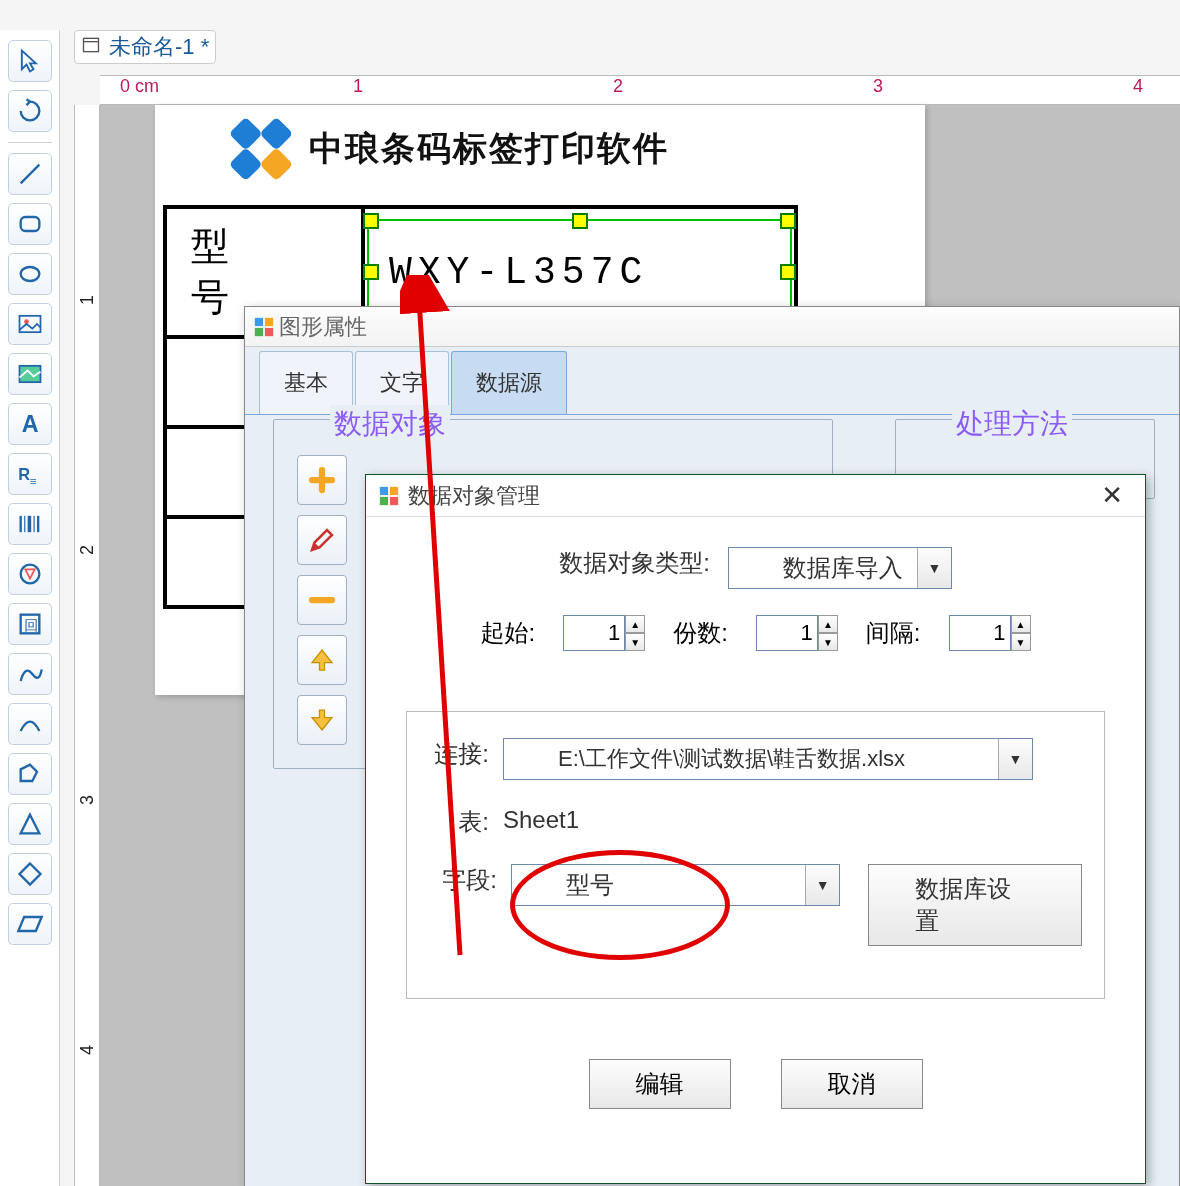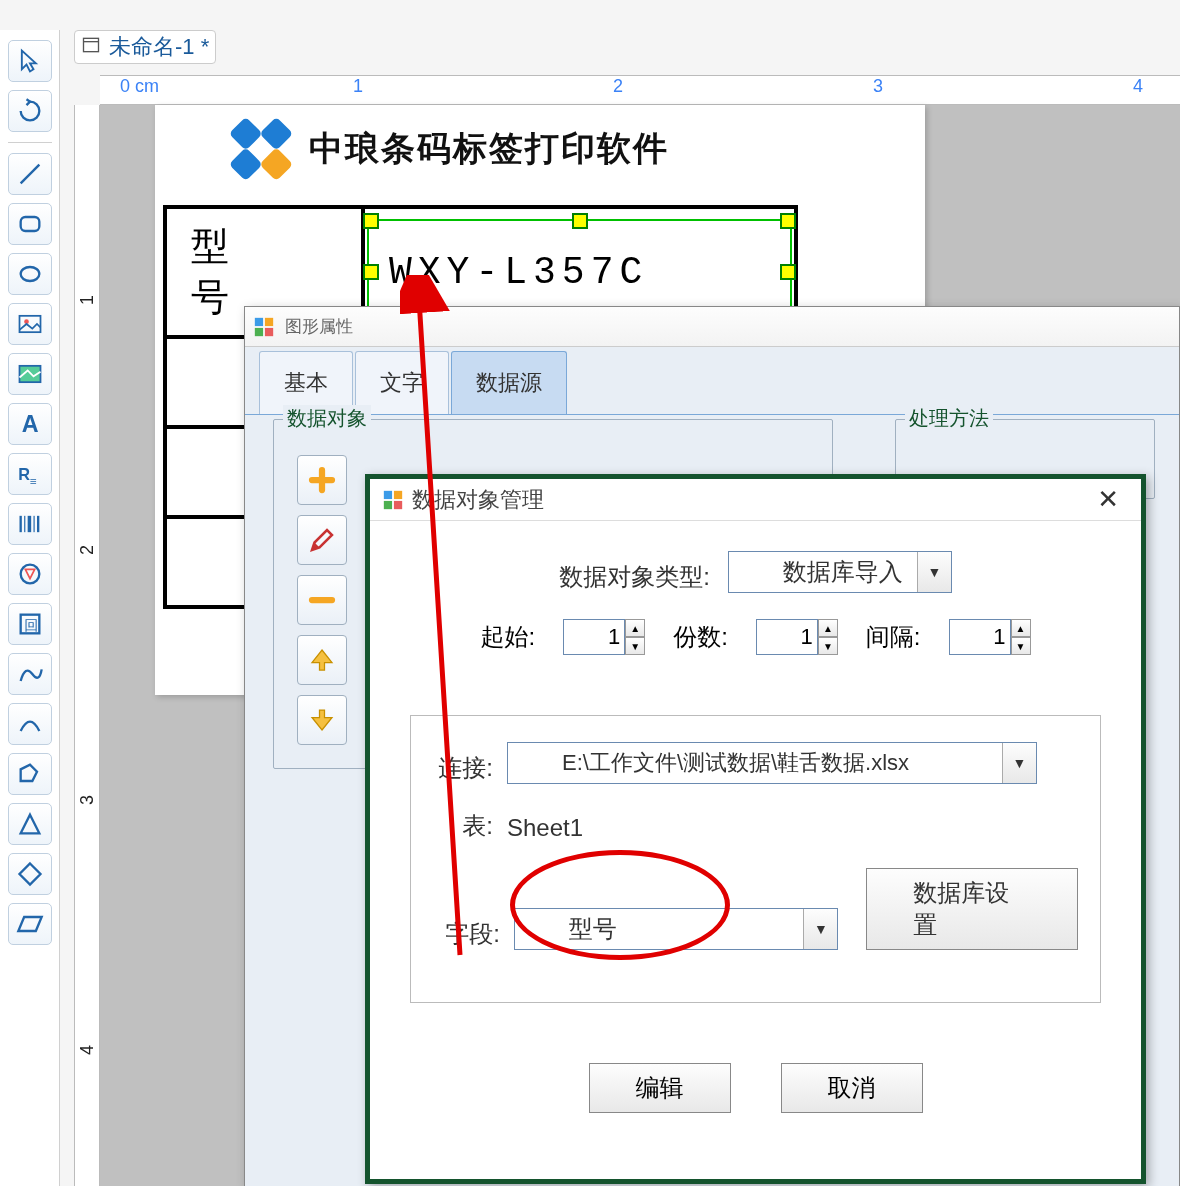--- a/index.html
+++ b/index.html
@@ -12,21 +12,21 @@
     .tool-sep { width: 44px; height: 1px; background: #d0d0d0; margin: 2px 0; }
     
     
     .tab-bar { position: absolute; left: 74px; top: 30px; height: 34px; display: flex; align-items: center; gap: 8px; background:#fff; padding:2px 6px; border:1px solid #ccc; border-radius:4px;}
     .tab-icon svg { width: 20px; height: 20px; }
     .tab-label { color: #1a5a9a; font-size: 22px; }
     
     
     .ruler-h { position: absolute; left: 100px; top: 75px; right: 0; height: 30px; background: #fff; border-top: 1px solid #bbb; border-bottom: 1px solid #bbb; }
     .ruler-v { position: absolute; left: 74px; top: 105px; width: 26px; bottom: 0; background: #fff; border-left: 1px solid #bbb; border-right: 1px solid #bbb; }
-    .ruler-label-h { position: absolute; top: 0px; font-size: 18px; color: #3b82f6; }
+    .ruler-label-h { position: absolute; top: 0px; font-size: 18px; color: #be185d; }
     .ruler-label-v { position: absolute; left: 2px; font-size: 18px; color: #222; transform: rotate(-90deg); transform-origin: left top; }
     
     
     .canvas-area { position: absolute; left: 100px; top: 105px; right: 0; bottom: 0; background: #c0c0c0; }
     .page { position: absolute; left: 55px; top: 0; width: 770px; height: 590px; background: #fff; box-shadow: 2px 2px 6px rgba(0,0,0,0.2); }
     
     
     .logo-row { position: absolute; left: 70px; top: 8px; display: flex; align-items: center; gap: 12px; }
     .logo-glyph { width:72px; height:72px; display:flex; align-items:center; justify-content:center; }
     .logo-text { font-size: 34px; font-weight: bold; color: #111; letter-spacing: 2px; }
@@ -40,44 +40,44 @@
     
     .sel-handle { position: absolute; width: 16px; height: 16px; background: #ffff00; border: 2px solid #008000; }
     .sel-border { position: absolute; border: 2px solid #00c000; }
     
     
     .red-arrow { position: absolute; pointer-events: none; }
     .red-ellipse { position: absolute; border: 5px solid #e00000; border-radius: 50%; pointer-events: none; }
     
     
     .dialog1 { position: absolute; left: 244px; top: 306px; width: 936px; height: 880px; background: #fafafa; border: 1px solid #888; box-shadow: 3px 3px 10px rgba(0,0,0,0.25); }
-    .dlg-title { height: 40px; background: linear-gradient(#fdfdfd,#f3f3f3); display: flex; align-items: center; padding-left: 8px; gap: 10px; border-bottom: 1px solid #ccc; color:#666; font-size:17px;}
+    .dlg-title { height: 40px; background: linear-gradient(#fdfdfd,#f3f3f3); display: flex; align-items: center; padding-left: 8px; gap: 4px; border-bottom: 1px solid #ccc; color:#666; font-size:22px;}
     .dlg-title-icon { width:22px; height:22px; }
     .tabstrip { display: flex; padding: 4px 14px 0 14px; gap: 2px; border-bottom: 1px solid #7aa8d8; background:#e8eef5; }
     .tabstrip .tab { padding: 16px 24px; border: 1px solid #a8c0da; border-bottom: none; background: #f0f4fa; font-size: 22px; color: #333; cursor: pointer; border-radius:3px 3px 0 0;}
     .tabstrip .tab.active { background: #c7dbf2; border-color:#7aa8d8;}
     .dlg1-body { padding: 30px 20px; background:#e8eef5; height:calc(100% - 86px);}
-    .groupbox-label { font-size: 20px; color: #14532d; position: absolute; background: #e8eef5; padding: 0 4px; }
+    .groupbox-label { font-size: 28px; color: #8b5cf6; position: absolute; background: #e8eef5; padding: 0 4px; margin-left: 47px; }
     .groupbox { border: 1px solid #a0b0c0; border-radius:2px; position:absolute; }
     .obj-group { left:28px; top:4px; width:560px; height:350px;}
     .proc-group { left:650px; top:4px; width:260px; height:80px;}
     .gb1-lbl { left:38px; top:-10px; }
     .gb2-lbl { left:660px; top:-10px; }
     
     .icon-btn-col { position:absolute; left:52px; top:40px; display:flex; flex-direction:column; gap:10px;}
     .icon-btn { width:50px; height:50px; border:1px solid #a0b0c0; background: linear-gradient(#fff,#eaf0f7); border-radius:4px; display:flex; align-items:center; justify-content:center; cursor:pointer;}
     .icon-btn svg { width:30px; height:30px;}
     
     
-    .dialog2 { position: absolute; left: 365px; top: 474px; width: 781px; height: 710px; background: #fff; border: 5px solid #14532d; box-shadow: 3px 3px 10px rgba(0,0,0,0.3); }
+    .dialog2 { position: absolute; left: 365px; top: 474px; width: 781px; height: 710px; background: #fff; border: 1px solid #14532d; box-shadow: 3px 3px 10px rgba(0,0,0,0.3); }
     .dlg2-title { height: 42px; display: flex; align-items: center; padding: 0 12px; border-bottom: 1px solid #ddd; font-size:22px; color:#444;}
     .dlg2-title .spacer { flex:1; }
     .close-x { font-size: 26px; color: #333; cursor: pointer; padding:4px 10px; }
     .dlg2-body { padding: 30px 40px; position: relative; height: calc(100% - 42px);}
-    .field-row { display: flex; align-items: flex-end; gap: 14px; margin-bottom: 26px; font-size: 24px; color: #333; }
+    .field-row { display: flex; align-items: flex-start; gap: 14px; margin-bottom: 26px; font-size: 24px; color: #333; }
     .field-row .flabel { width: auto; text-align: right; }
     .type-row { justify-content: center; gap:18px;}
     .combo { display: flex; align-items: center; border: 1px solid #6a8ab0; background: #fff; height: 42px; padding-left: 40px; }
     .combo span { padding: 4px 14px; font-size: 24px; }
     .combo .caret, .drop-caret { width: 34px; height: 40px; background: linear-gradient(#fdfdfd,#e8e8e8); border-left: 1px solid #aaa; display:flex; align-items:center; justify-content:center; font-size:14px;}
     .numrow { display:flex; gap:28px; justify-content:center; align-items:center; font-size:24px; margin-bottom:60px;}
     .numbox { display:flex; align-items:center; }
     .numbox input { width:62px; height:36px; border:1px solid #6a8ab0; text-align:right; padding-right:4px; font-size:22px;}
     .spinner { display:flex; flex-direction:column; }
     .spinner div { width:20px; height:18px; border:1px solid #999; background:linear-gradient(#fff,#e8e8e8); font-size:10px; display:flex; align-items:center; justify-content:center; cursor:pointer;}

